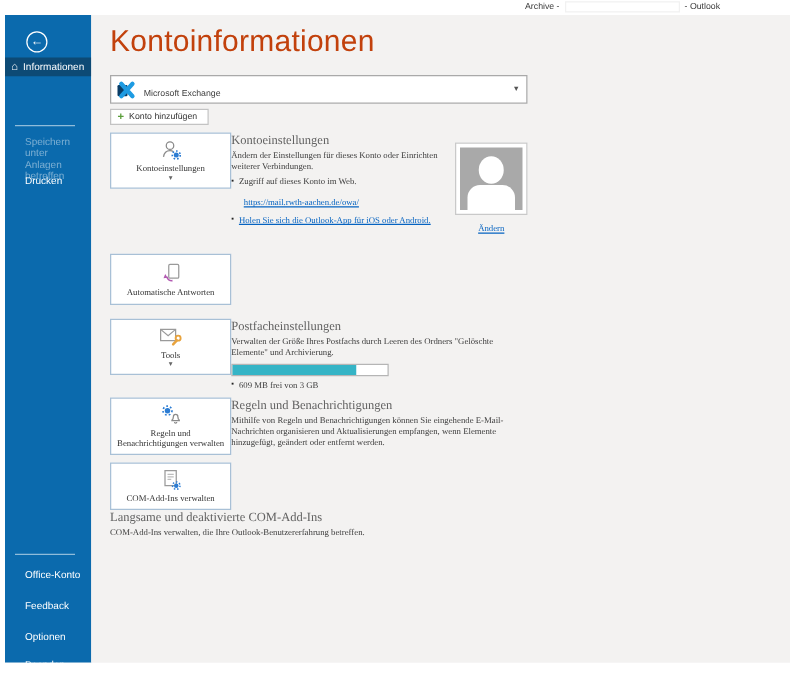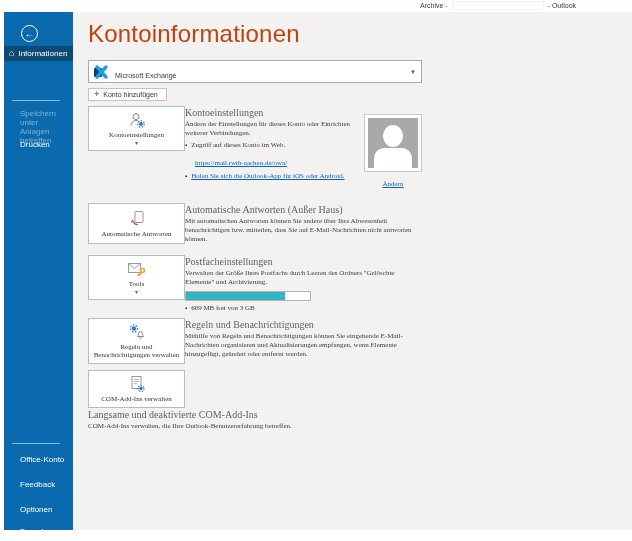--- a/index.html
+++ b/index.html
@@ -191,24 +191,20 @@
 
         <div class="row r2">
           <div class="btn-box">
             <svg width="18" height="18" viewBox="0 0 18 18">
               <rect x="7" y="1.5" width="8" height="11" rx="1" fill="#fff" stroke="#9a9a9a" stroke-width="1"></rect>
               <path d="M10 14.5 a4 4 0 0 1 -4.5 -3.2" fill="none" stroke="#b25ab2" stroke-width="1.3"></path>
               <path d="M4.2 9.2 l1.8 2.9 l-3.2 .4 z" fill="#b25ab2"></path>
             </svg>
             <span>Automatische Antworten</span>
           </div>
-          <div class="txt">
-            <h2>Automatische Antworten (Außer Haus)</h2>
-            <p>Mit automatischen Antworten können Sie andere über Ihre Abwesenheit benachrichtigen bzw. mitteilen, dass Sie auf E-Mail-Nachrichten nicht antworten können.</p>
-          </div>
         </div>
 
         <div class="row r3">
           <div class="btn-box">
             <svg width="19" height="18" viewBox="0 0 19 18">
               <rect x="1.5" y="3.5" width="12" height="9" fill="#fff" stroke="#9a9a9a" stroke-width="1"></rect>
               <path d="M1.5 3.5 l6 5 6 -5" fill="none" stroke="#9a9a9a" stroke-width="1"></path>
               <circle cx="15.5" cy="10.5" r="2" fill="none" stroke="#e8a33d" stroke-width="1.5"></circle>
               <path d="M11.5 15.5 l3 -3.2" stroke="#e8a33d" stroke-width="2" stroke-linecap="round"></path>
             </svg>

